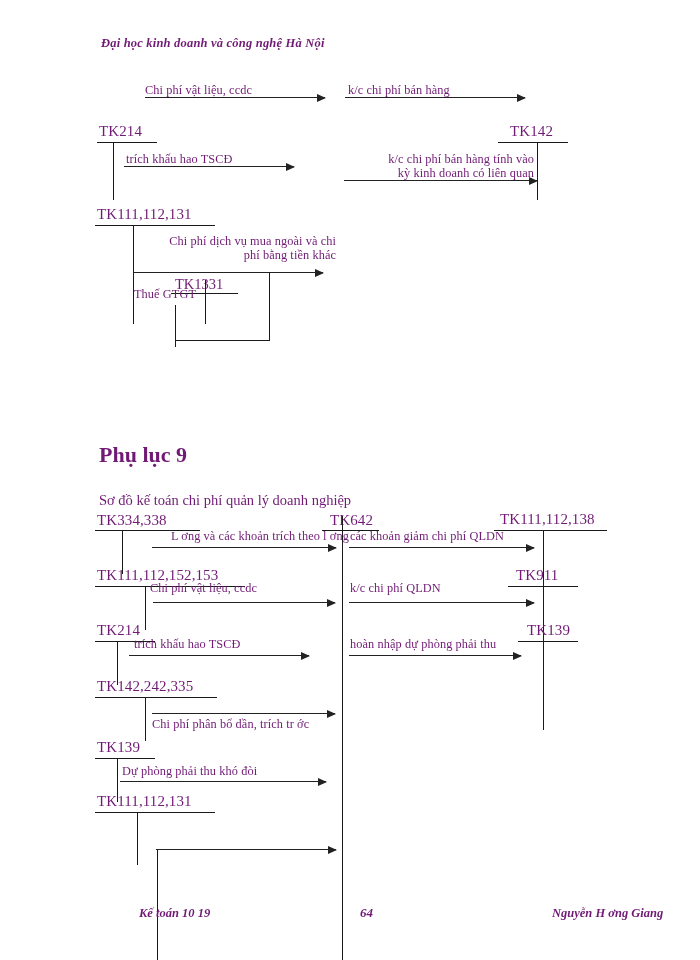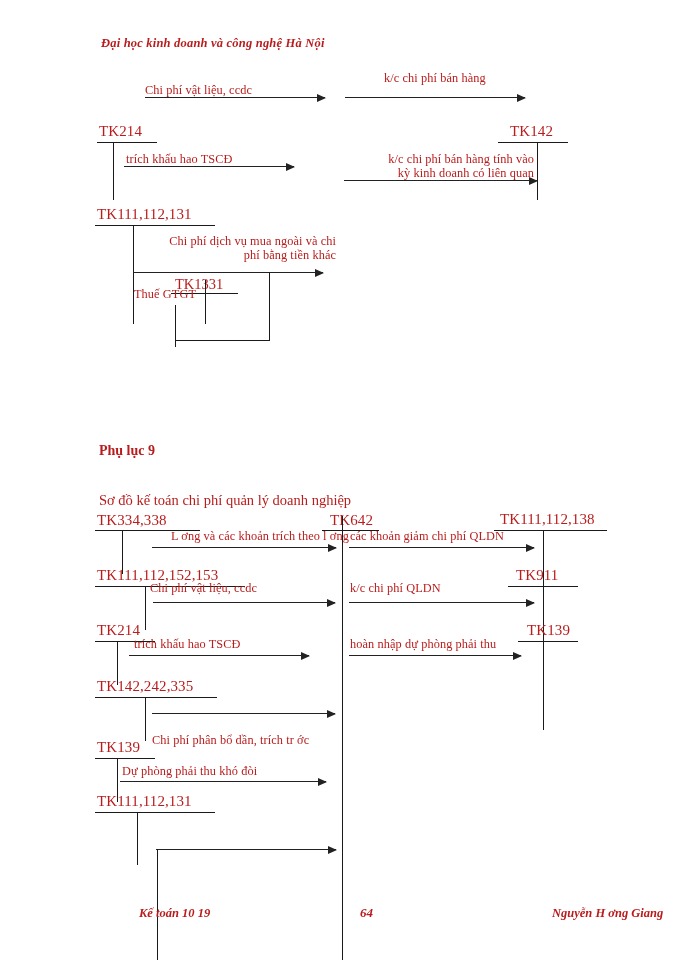--- a/index.html
+++ b/index.html
@@ -14,21 +14,21 @@
     background: #ffffff;
     overflow: hidden;
     font-family: "Liberation Serif", "DejaVu Serif", serif;
     color: #000000;
   }
   
   .txt {
     position: absolute;
     white-space: nowrap;
     line-height: 1.12;
-    color: #b91c1c;
+    color: #701a75;
   }
   .hdr-italic {
     font-style: italic;
     font-weight: bold;
     font-size: 12.5px;
     letter-spacing: 0.2px;
   }
   .acct {
     font-size: 15px;
     letter-spacing: 0.1px;
@@ -41,21 +41,21 @@
     letter-spacing: 0.1px;
   }
   .lbl2 {
     font-size: 12.3px;
     letter-spacing: 0.1px;
     line-height: 1.15;
     white-space: pre-line;
     text-align: right;
   }
   .big-head {
-    font-size: 14px;
+    font-size: 22px;
     font-weight: bold;
   }
   .sub-head {
     font-size: 14.5px;
   }
   .foot-italic {
     font-style: italic;
     font-weight: bold;
     font-size: 12.5px;
     margin-left: 40px;
@@ -97,21 +97,21 @@
 </head>
 <body>
 
 <div id="page">
 
   <div class="txt hdr-italic" style="left:101px; top:36px;">Đại học kinh doanh và công nghệ Hà Nội</div>
 
   <div class="txt lbl" style="left:145px; top:84px;">Chi phí vật liệu, ccdc</div>
   <div class="arrow" style="left:145px; top:97px; width:180px;"></div>
 
-  <div class="txt lbl" style="left:348px; top:72px;margin-left:36px;">k/c chi phí bán hàng</div>
+  <div class="txt lbl" style="left:348px; top:84px;">k/c chi phí bán hàng</div>
   <div class="arrow" style="left:345px; top:97px; width:180px;"></div>
 
   <div class="txt acct" style="left:99px; top:123px;">TK214</div>
   <div class="hline" style="left:97px; top:142px; width:60px;"></div>
   <div class="vline" style="left:113px; top:142px; height:58px;"></div>
 
   <div class="txt acct" style="left:510px; top:123px;">TK142</div>
   <div class="hline" style="left:498px; top:142px; width:70px;"></div>
   <div class="vline" style="left:537px; top:142px; height:58px;"></div>
 
@@ -183,21 +183,21 @@
   <div class="txt acct" style="left:527px; top:622px;">TK139</div>
   <div class="hline" style="left:518px; top:641px; width:60px;"></div>
 
   <div class="txt lbl" style="left:350px; top:638px;">hoàn nhập dự phòng phải thu</div>
   <div class="arrow" style="left:349px; top:655px; width:172px;"></div>
 
   <div class="txt acct" style="left:97px; top:678px;">TK142,242,335</div>
   <div class="hline" style="left:95px; top:697px; width:122px;"></div>
   <div class="vline" style="left:145px; top:697px; height:44px;"></div>
 
-  <div class="txt lbl" style="left:152px; top:734px;">Chi phí phân bổ dần, trích tr   ớc</div>
+  <div class="txt lbl" style="left:152px; top:718px;">Chi phí phân bổ dần, trích tr   ớc</div>
   <div class="arrow" style="left:152px; top:713px; width:183px;"></div>
 
   <div class="txt acct" style="left:97px; top:739px;">TK139</div>
   <div class="hline" style="left:95px; top:758px; width:60px;"></div>
   <div class="vline" style="left:117px; top:758px; height:44px;"></div>
 
   <div class="txt lbl" style="left:122px; top:765px;">Dự phòng phải thu khó đòi</div>
   <div class="arrow" style="left:120px; top:781px; width:206px;"></div>
 
   <div class="txt acct" style="left:97px; top:793px;">TK111,112,131</div>

